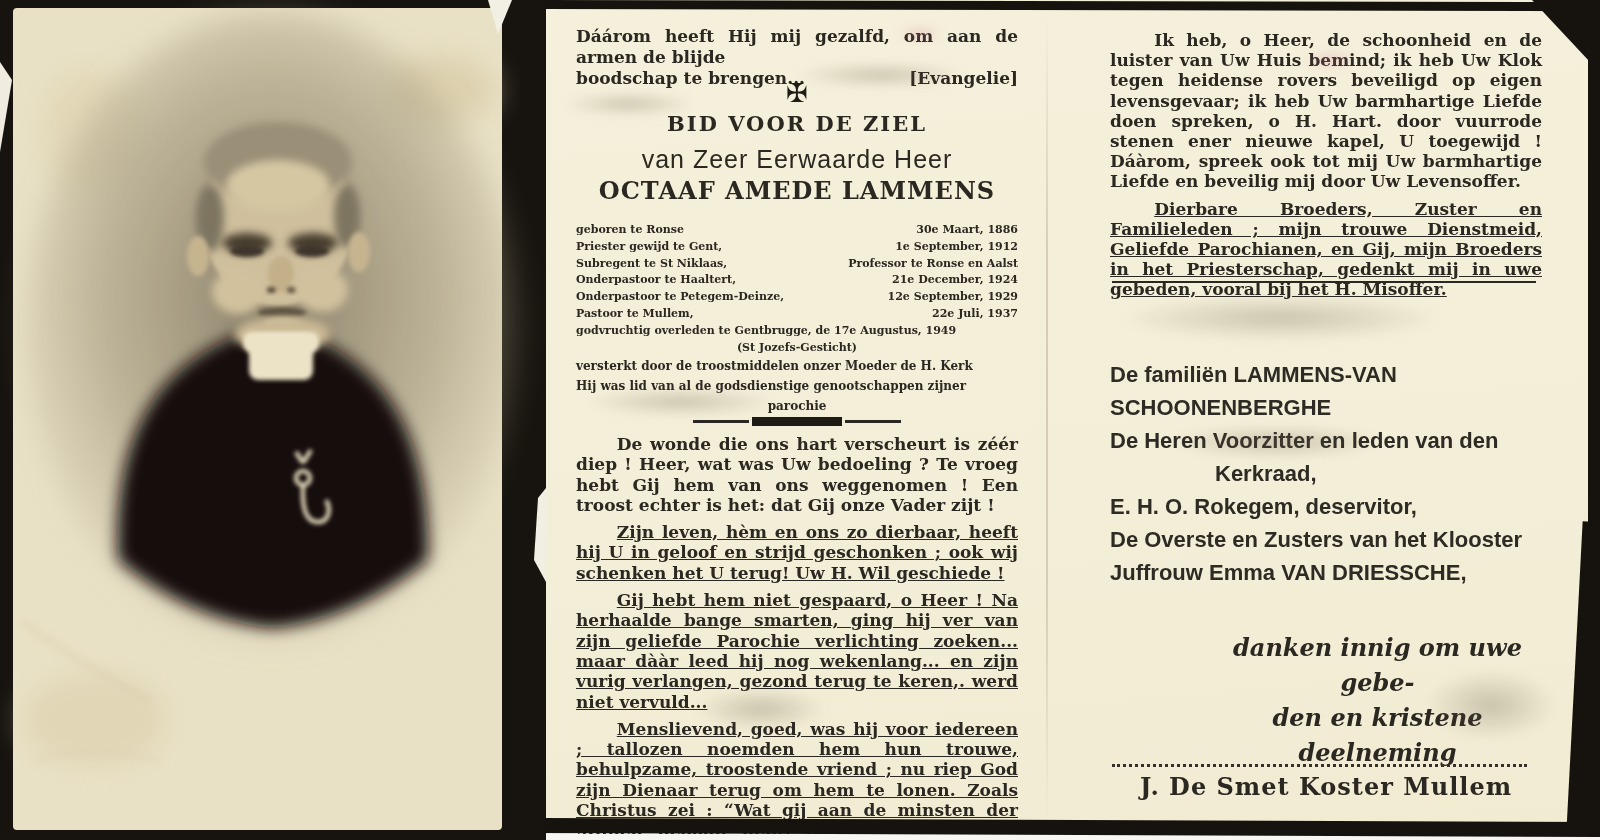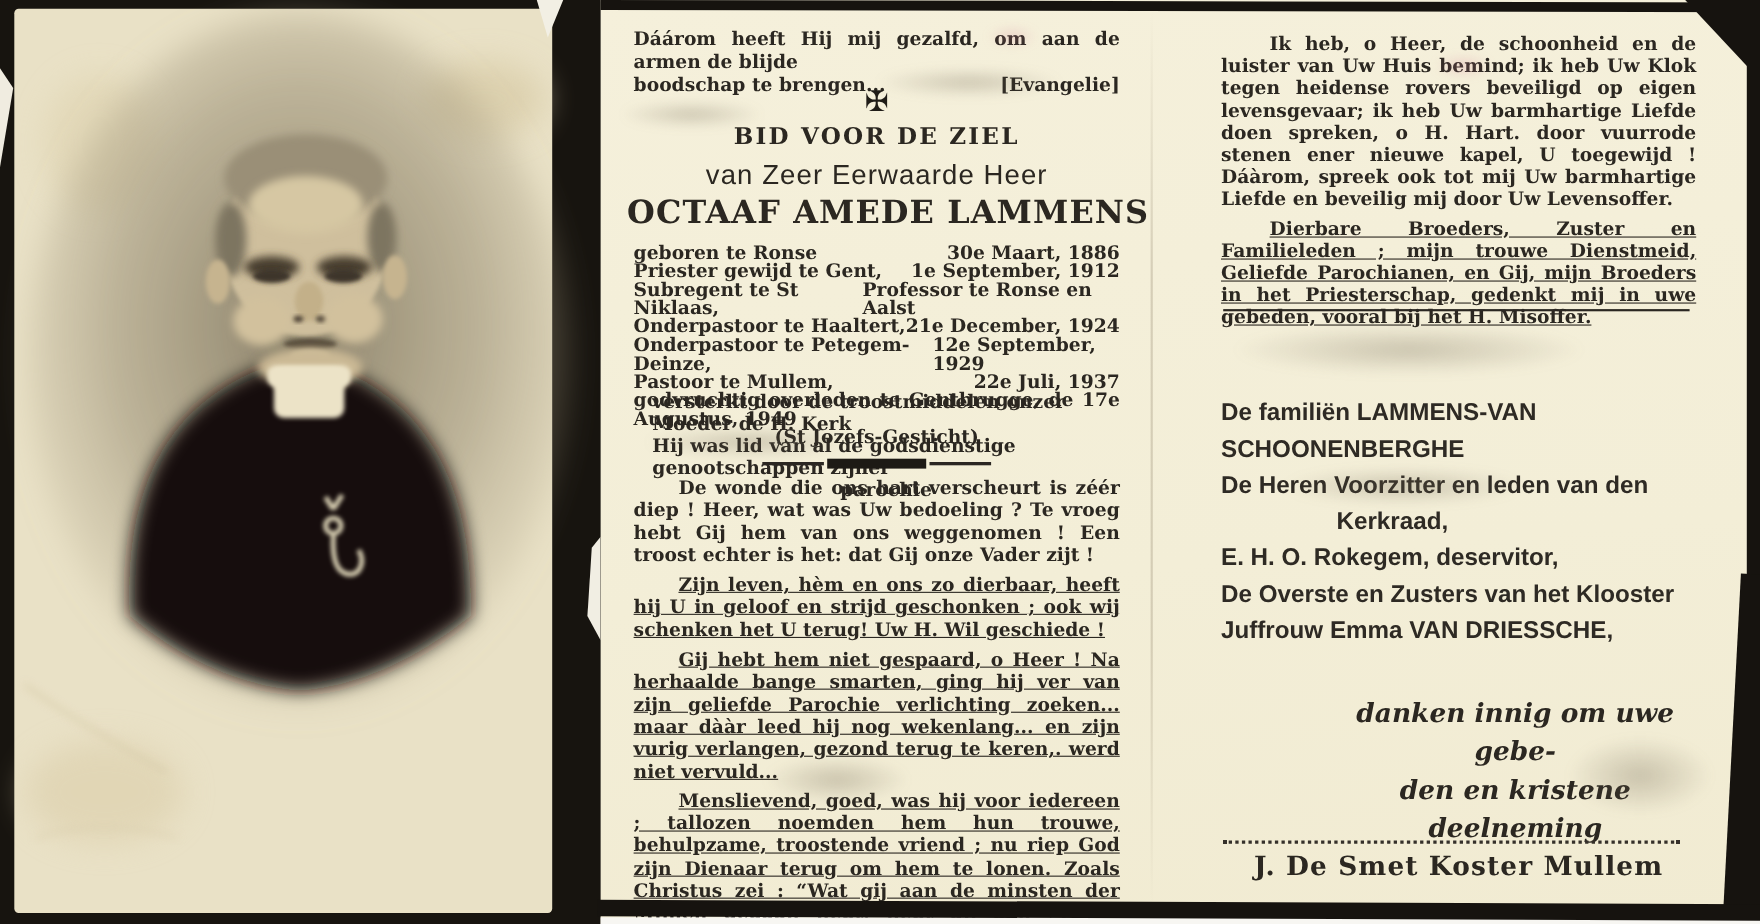--- a/index.html
+++ b/index.html
@@ -35,28 +35,28 @@
   
   .col-mid{position:absolute;left:30px;top:0;width:442px;height:100%;}
   .col-right{position:absolute;left:564px;top:0;width:432px;height:100%;}
 
   .epigraph{position:absolute;top:26px;left:0;right:0;font-size:17px;line-height:21px;font-weight:700;text-align:justify;}
   .epigraph-row{display:flex;justify-content:space-between;}
   .cross-row{position:absolute;top:80px;left:0;right:0;text-align:center;font-size:26px;line-height:26px;color:#1f1c17;}
   .title{position:absolute;top:111px;left:0;right:0;text-align:center;font-size:21px;font-weight:700;letter-spacing:2px;}
   .subtitle{position:absolute;top:145px;left:0;right:0;text-align:center;
     font-family:"Liberation Sans",sans-serif;font-size:25px;font-weight:400;letter-spacing:1px;}
-  .name{position:absolute;top:176px;left:-6px;right:-6px;text-align:center;font-size:29px;font-weight:700;letter-spacing:1px;white-space:nowrap;}
-
-  .bio{position:absolute;top:222px;left:0;right:0;font-size:17px;line-height:16.8px;font-weight:700;}
+  .name{position:absolute;top:176px;left:-6px;right:-6px;text-align:center;font-size:24px;font-weight:700;letter-spacing:1px;white-space:nowrap;}
+
+  .bio{position:absolute;top:222px;left:0;right:0;font-size:11px;line-height:16.8px;font-weight:700;}
   .bio-row{display:flex;justify-content:space-between;}
   .bio-death{text-align:justify;}
   .bio-place{text-align:center;}
 
-  .sacraments{position:absolute;top:356px;left:17px;right:0;font-size:17px;line-height:20px;font-weight:700;}
+  .sacraments{position:absolute;top:356px;left:0;right:0;font-size:12px;line-height:20px;font-weight:700;}
   .sacr-center{text-align:center;}
 
   .divider{position:absolute;top:417px;left:0;right:0;display:flex;align-items:center;justify-content:center;}
   .div-thin{width:56px;height:3px;background:#2b2722;}
   .div-thick{width:90px;height:9px;background:#1d1a15;margin:0 3px;}
 
   .paras{position:absolute;top:434px;left:0;right:0;}
   .para{margin:0 0 0 0;font-size:17px;line-height:20.3px;font-weight:700;text-align:justify;text-indent:2.4em;}
   .para + .para{margin-top:7px;text-decoration:underline;}
 

